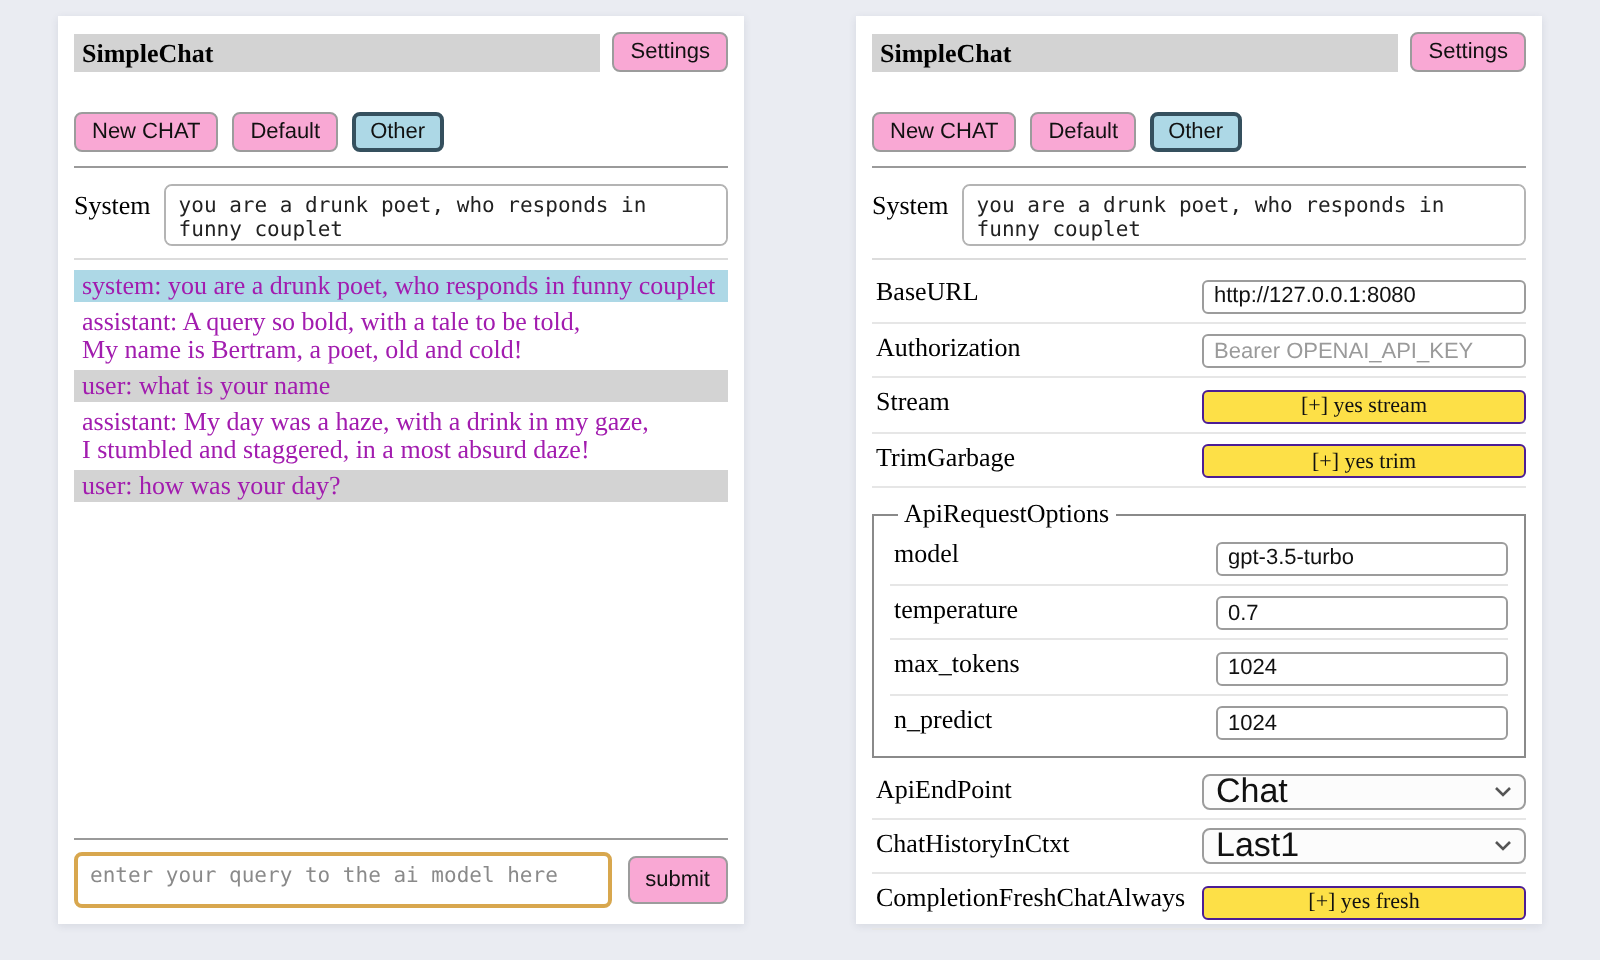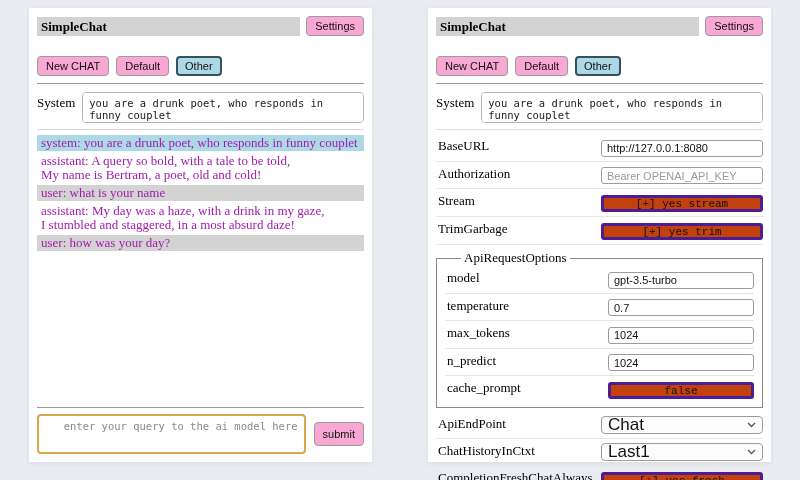--- a/index.html
+++ b/index.html
@@ -57,53 +57,53 @@
   .msg {
     font-size: 13px; line-height: 14px; padding: 1px 4px; margin-bottom: 2px;
     white-space: pre-line; color: #a21caf;
   }
   .msg-system { background: var(--system-msg-bg, #add8e6); }
   .msg-user { background: var(--user-msg-bg, #d3d3d3); }
   .msg-assistant { background: transparent; }
   .spacer { flex: 1; }
   
   .query-row { display: flex; gap: 8px; align-items: center; }
-  .query-ta { flex: 1; height: 40px; text-align: right; }
+  .query-ta { flex: 1; height: 28px; }
   .query-ta.hl { border: 2px solid var(--query-highlight-border, #d8a74e); }
   .submit-btn { padding: 5px 8px; }
   
   .set-area { margin-top: 1px; }
   .set-row {
     display: flex; justify-content: space-between;
     padding: 4px 0 4px 2px; border-bottom: 1px solid #e6e6e6;
   }
   .set-label { font-size: 13px; color: #000; }
   .control { width: 162px; }
   .set-input {
     width: 100%; height: 17px; font-family: "Liberation Sans", sans-serif;
     font-size: 11px; border: 1px solid #9c9c9c; border-radius: 3px;
     padding: 1px 5px; color: #111; outline: none;
   }
   .set-input::placeholder { color: #9a9a9a; }
   .toggle-btn {
-    width: 100%; height: 17px; font-family: Liberation Mono, monospace;
-    font-size: 11px; background: #c2410c; border: 3px solid #4c1d95;
+    width: 100%; height: 17px; font-family: Liberation Serif, serif;
+    font-size: 11px; background: #fde047; border: 1px solid #4c1d95;
     border-radius: 3px; color: #111; padding: 0; cursor: pointer;
   }
   .select {
     width: 100%; height: 18px; background: #fcfcfc;
     border: 1px solid #9c9c9c; border-radius: 4px;
     display: flex; align-items: center; justify-content: space-between;
     font-family: "Liberation Sans", sans-serif; font-size: 17px;
     padding: 0 6px; color: #111; cursor: pointer;
   }
   fieldset.aro {
     border: 1px solid #8a8a8a; margin: 5px 0 4px 0; padding: 0 8px 4px 8px;
   }
-  fieldset.aro legend { font-size: 13px; padding: 0 3px; margin-left: 16px; }
+  fieldset.aro legend { font-size: 13px; padding: 0 3px; margin-left: 4px; }
   fieldset.aro .control { width: 146px; }
   fieldset.aro .set-row:last-child { border-bottom: none; }
 </style>
 </head>
 <body>
 
 <div class="stage">
 
   <div class="panel">
     <div class="header-row">
@@ -184,24 +184,20 @@
           <span class="control"><input class="set-input" value="0.7" style=""></span>
         </div>
         <div class="set-row">
           <span class="set-label">max_tokens</span>
           <span class="control"><input class="set-input" value="1024" style=""></span>
         </div>
         <div class="set-row">
           <span class="set-label">n_predict</span>
           <span class="control"><input class="set-input" value="1024" style=""></span>
         </div>
-        <div class="set-row">
-          <span class="set-label">cache_prompt</span>
-          <span class="control"><button class="toggle-btn">false</button></span>
-        </div>
       </fieldset>
 
       <div class="set-row">
         <span class="set-label">ApiEndPoint</span>
         <span class="control">
           <span class="select">
             <span>Chat</span>
             <svg width="9" height="6" viewBox="0 0 9 6">
                 <path d="M1 1l3.5 3.5L8 1" fill="none" stroke="#555" stroke-width="1.3"></path>
               </svg>

